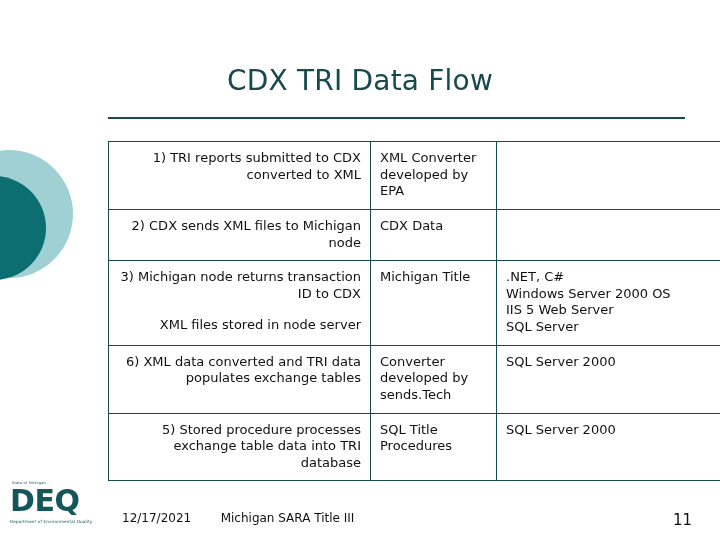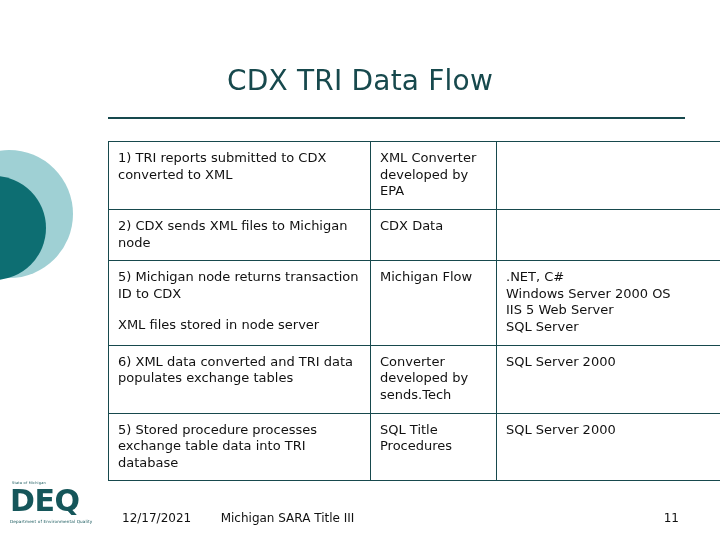--- a/index.html
+++ b/index.html
@@ -65,21 +65,21 @@
     table-layout: fixed;
   }
   .flow-table td {
     border: 1px solid #17494d;
     vertical-align: top;
     padding: 8px 9px 9px 9px;
     font-size: 13px;
     line-height: 1.28;
     color: #111111;
   }
-  .col-1 { width: 243px; }
+  .col-1 { width: 243px; text-align: right; }
   .col-2 { width: 107px; }
   .col-3 { width: 225px; }
 
   .cell-gap {
     display: block;
     height: 15px;
   }
 
   
   .footer-date {
@@ -94,23 +94,23 @@
     position: absolute;
     left: 0;
     top: 511px;
     width: 575px;
     text-align: center;
     font-size: 12px;
     color: #111111;
   }
   .footer-page {
     position: absolute;
-    right: 41px;
+    right: 28px;
     top: 511px;
-    font-size: 12px;
+    font-size: 15px;
     color: #111111;
   }
 
   
   .logo {
     position: absolute;
     left: 10px;
     top: 481px;
     width: 96px;
     height: 46px;
@@ -153,25 +153,25 @@
       <td class="col-2">XML Converter developed by EPA</td>
       <td class="col-3"></td>
     </tr>
     <tr>
       <td class="col-1">2) CDX sends XML files to Michigan node</td>
       <td class="col-2">CDX Data</td>
       <td class="col-3"></td>
     </tr>
     <tr>
       <td class="col-1">
-        <span>5) Michigan node returns transaction ID to CDX</span>
+        <span>3) Michigan node returns transaction ID to CDX</span>
         <span class="cell-gap"></span>
         <span>XML files stored in node server</span>
       </td>
-      <td class="col-2">Michigan Flow</td>
+      <td class="col-2">Michigan Title</td>
       <td class="col-3">
         <div>.NET, C#</div>
         <div>Windows Server 2000 OS</div>
         <div>IIS 5 Web Server</div>
         <div>SQL Server</div>
       </td>
     </tr>
     <tr>
       <td class="col-1">6) XML data converted and TRI data populates exchange tables</td>
       <td class="col-2">Converter developed by sends.Tech</td>

